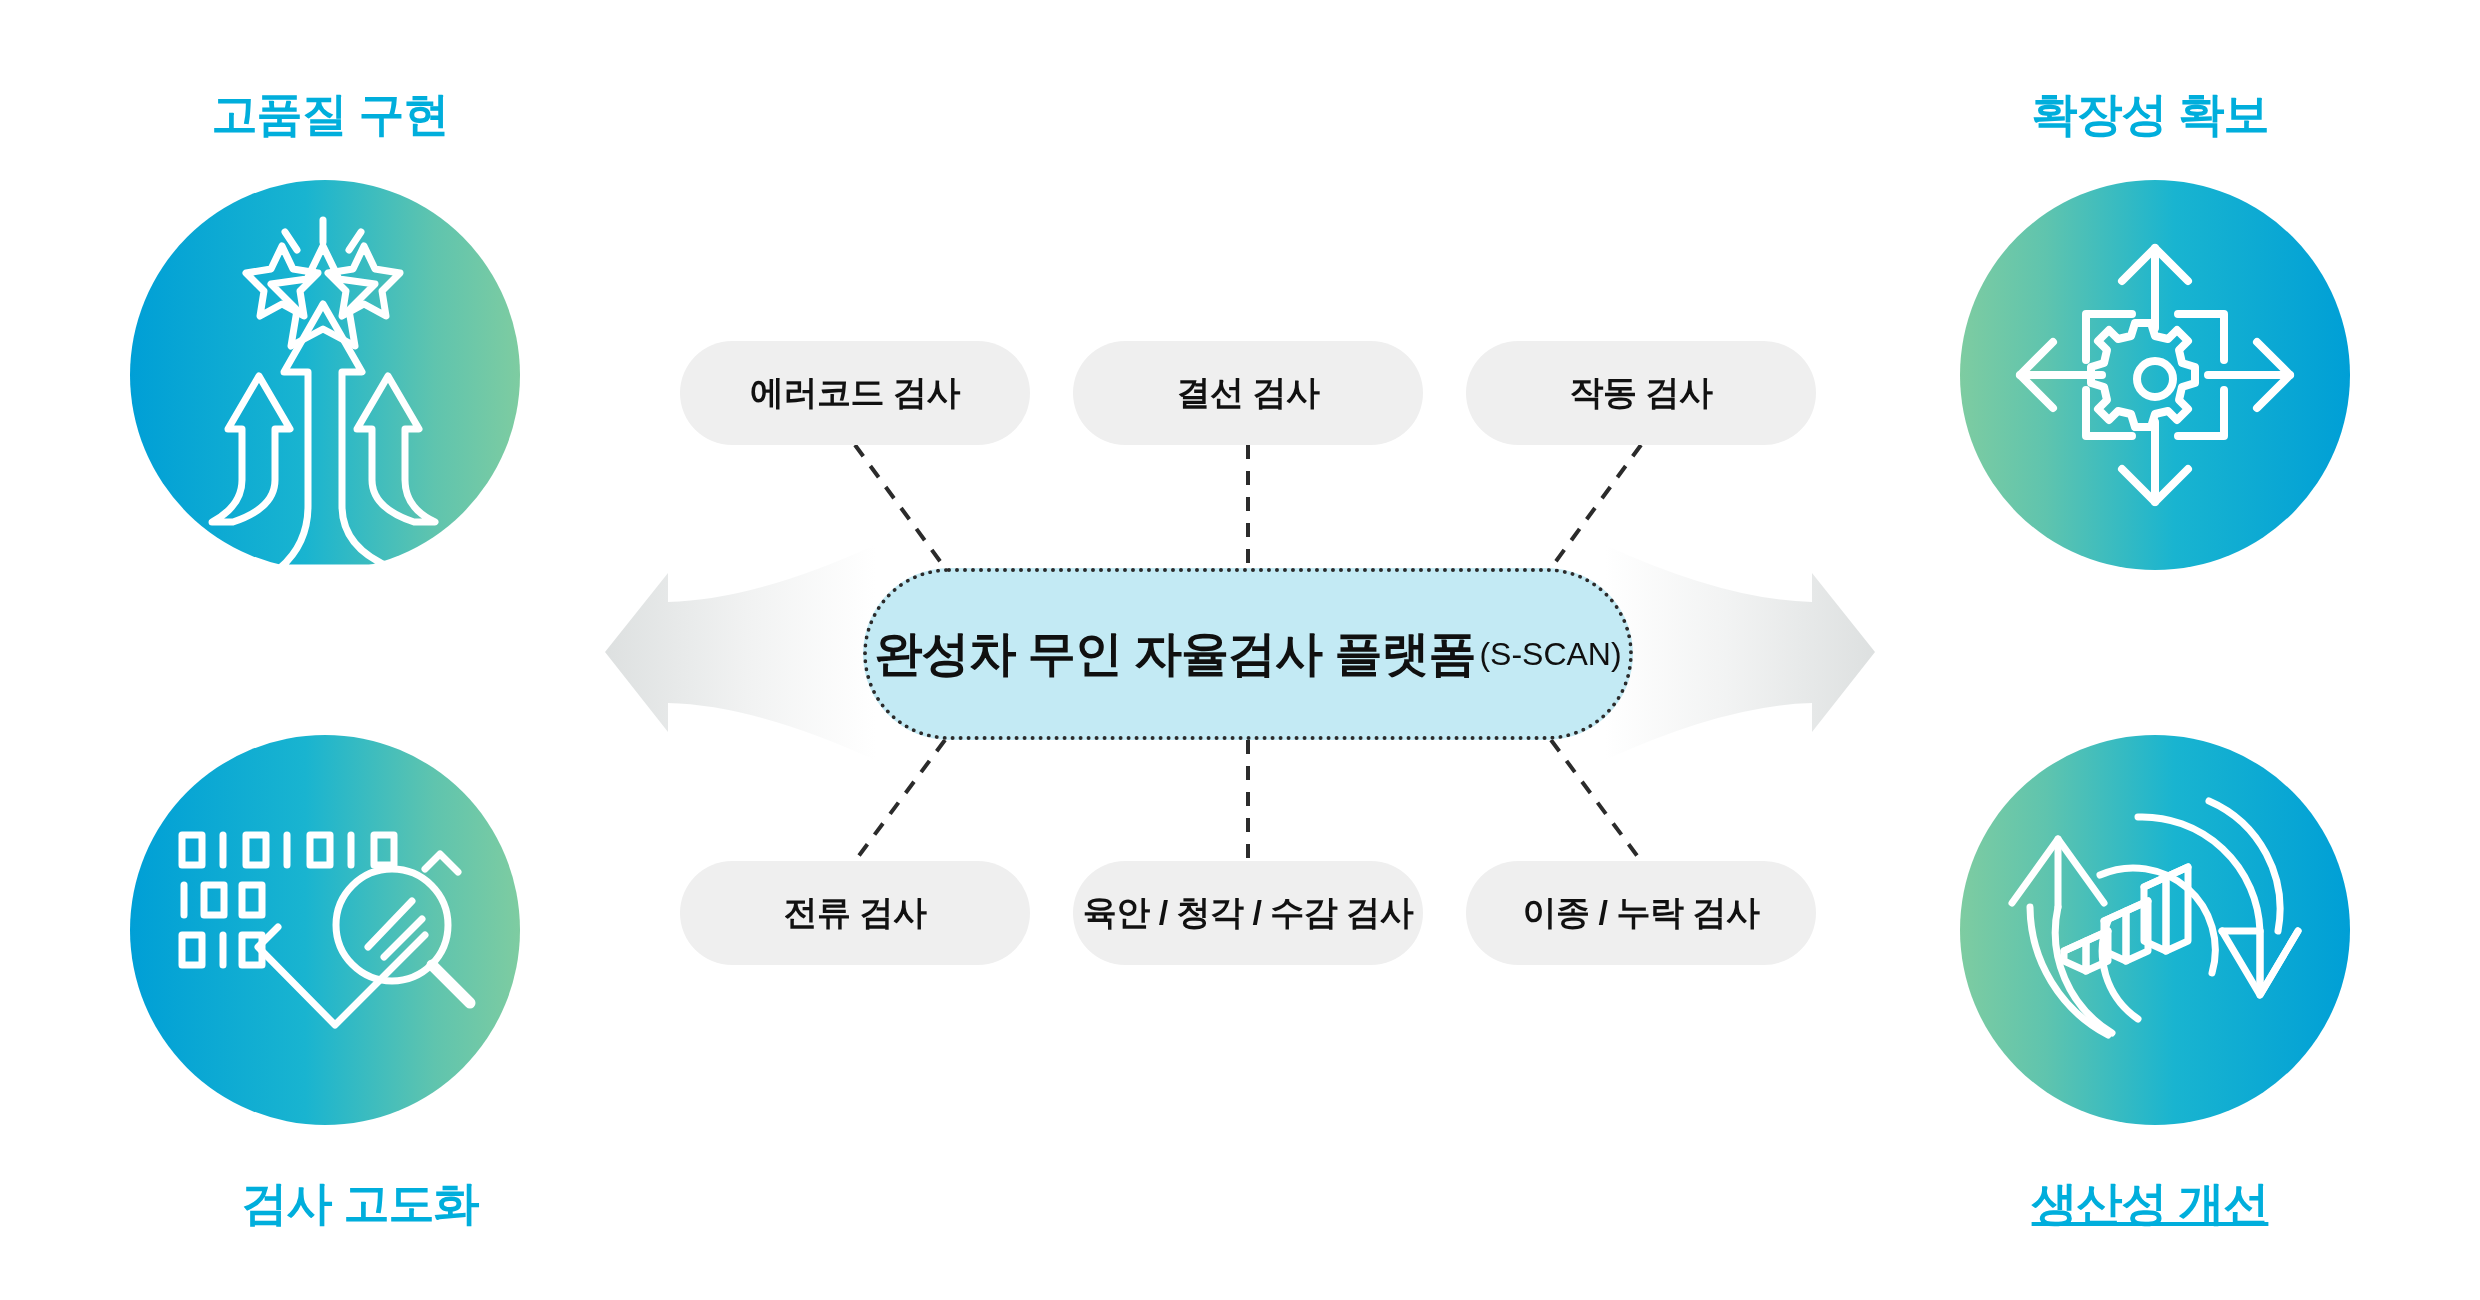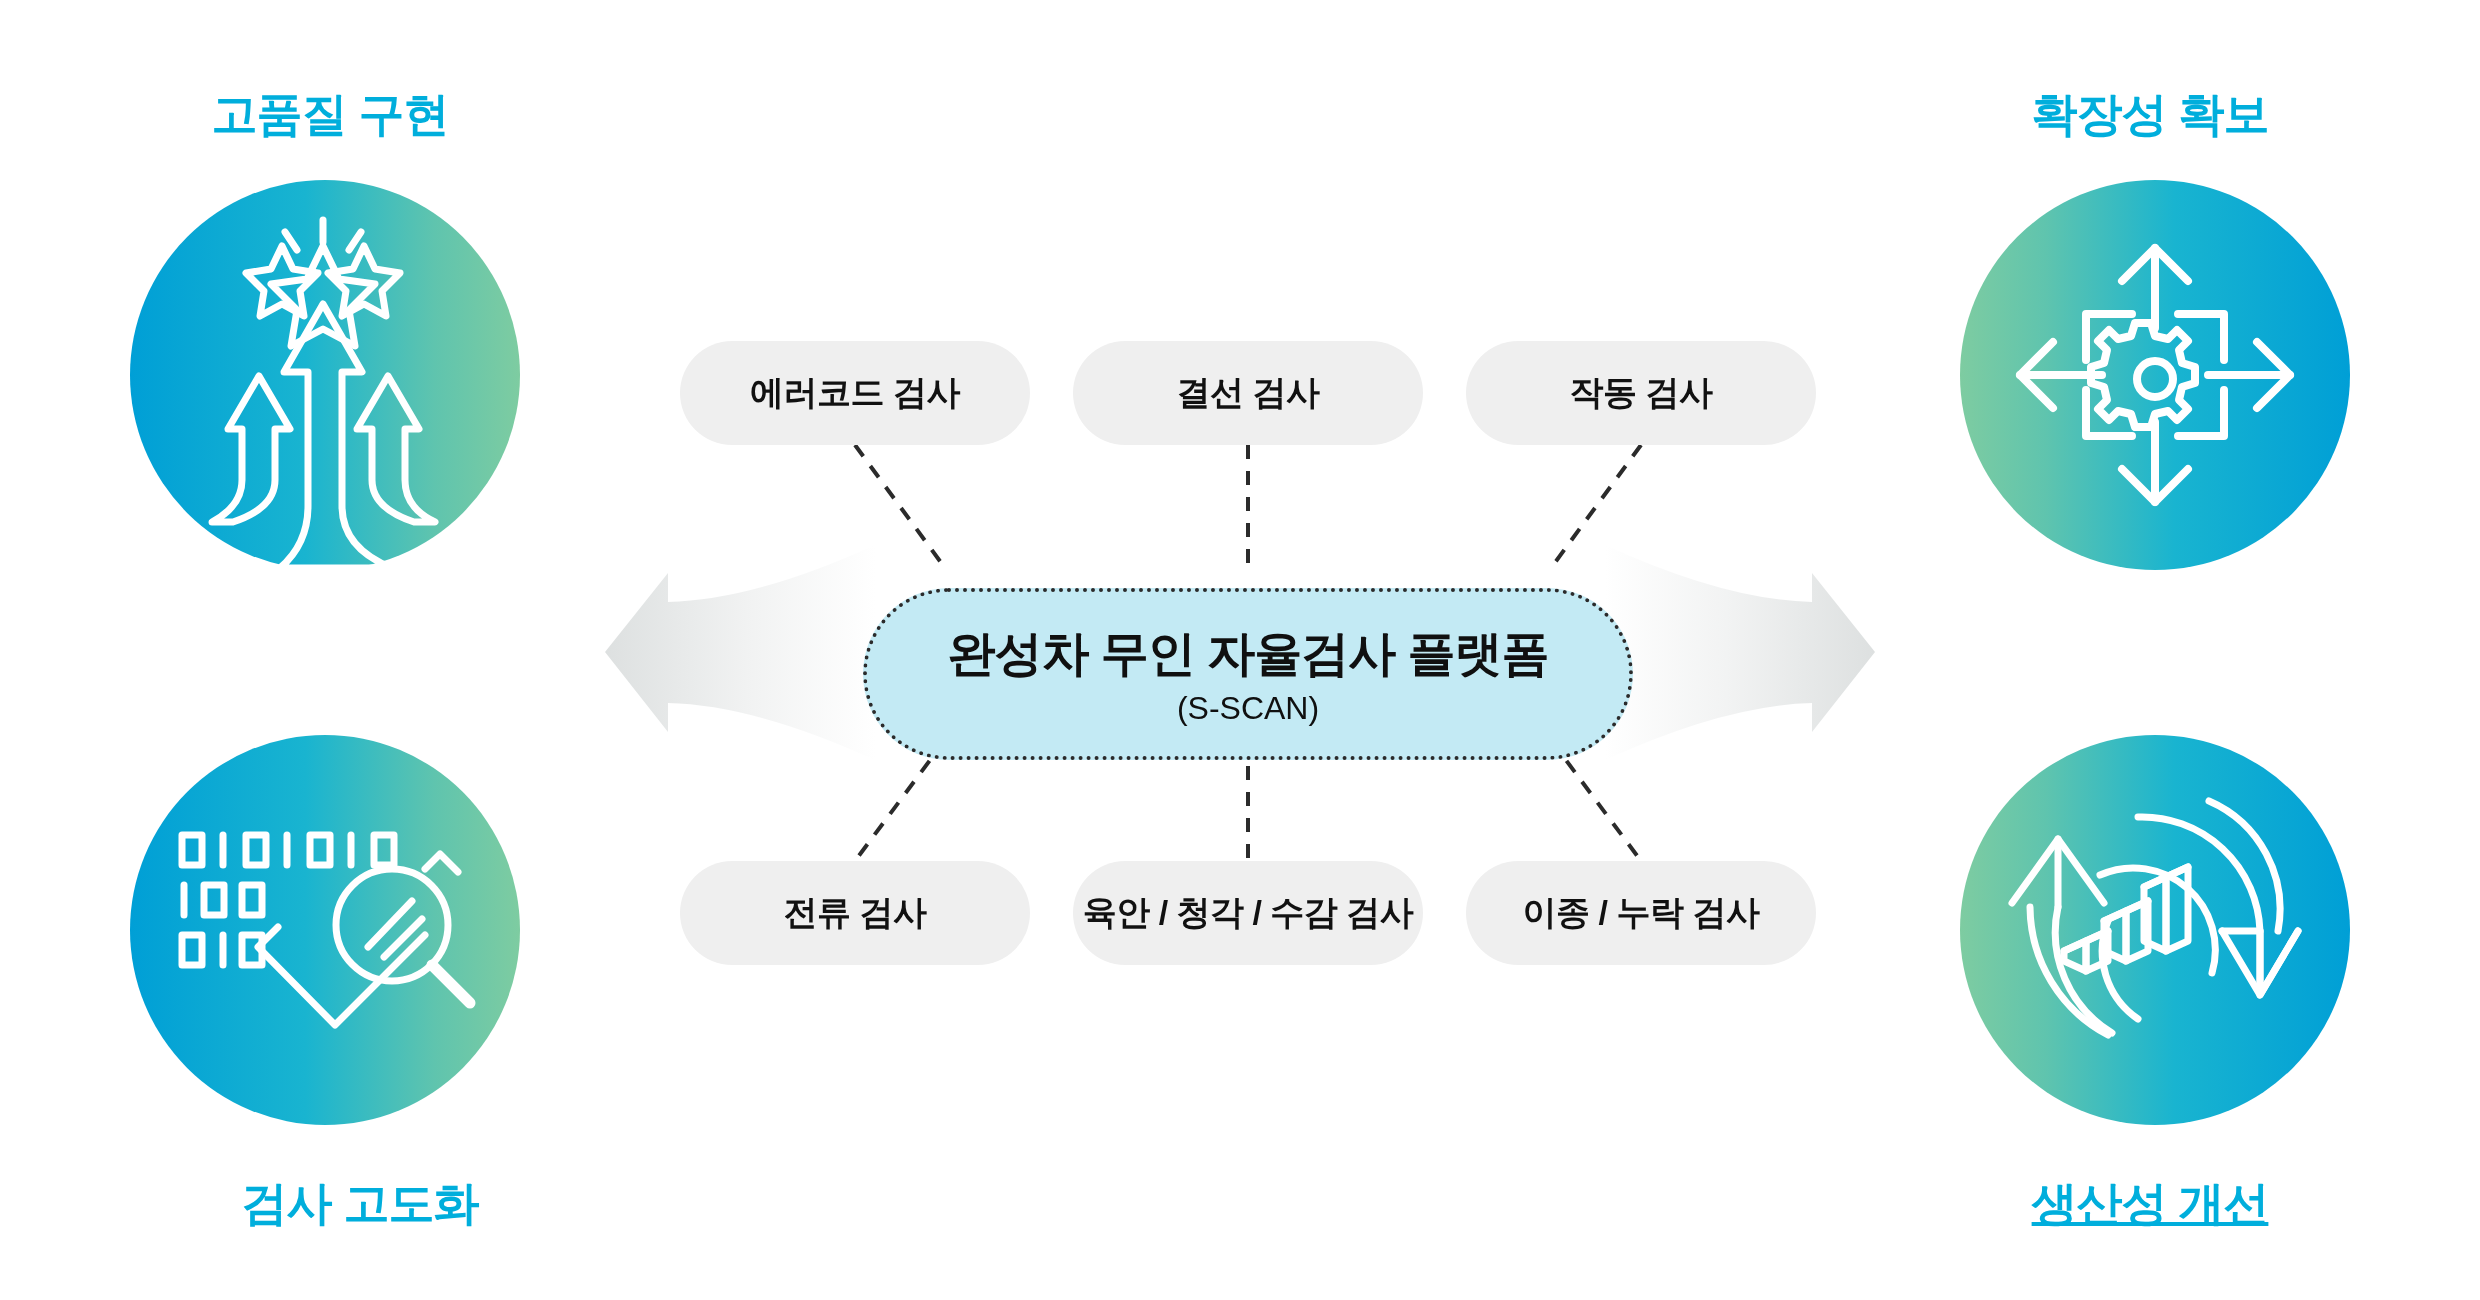--- a/index.html
+++ b/index.html
@@ -90,25 +90,24 @@
     position: absolute;
     left: 863px;
     top: 568px;
     width: 770px;
     height: 172px;
     border-radius: 86px;
     background: #C3EAF4;
     border: 4px dotted #2b2b2b;
     box-sizing: border-box;
     display: flex;
-    flex-direction: column;
+    flex-direction: row;
     align-items: center;
     justify-content: center;
     gap: 4px;
-    margin-top: 20px;
   }
   #platform .ptitle {
     font-size: 48px;
     font-weight: bold;
     color: #101010;
     letter-spacing: -1px;
     white-space: nowrap;
   }
   #platform .psub {
     font-size: 32px;

